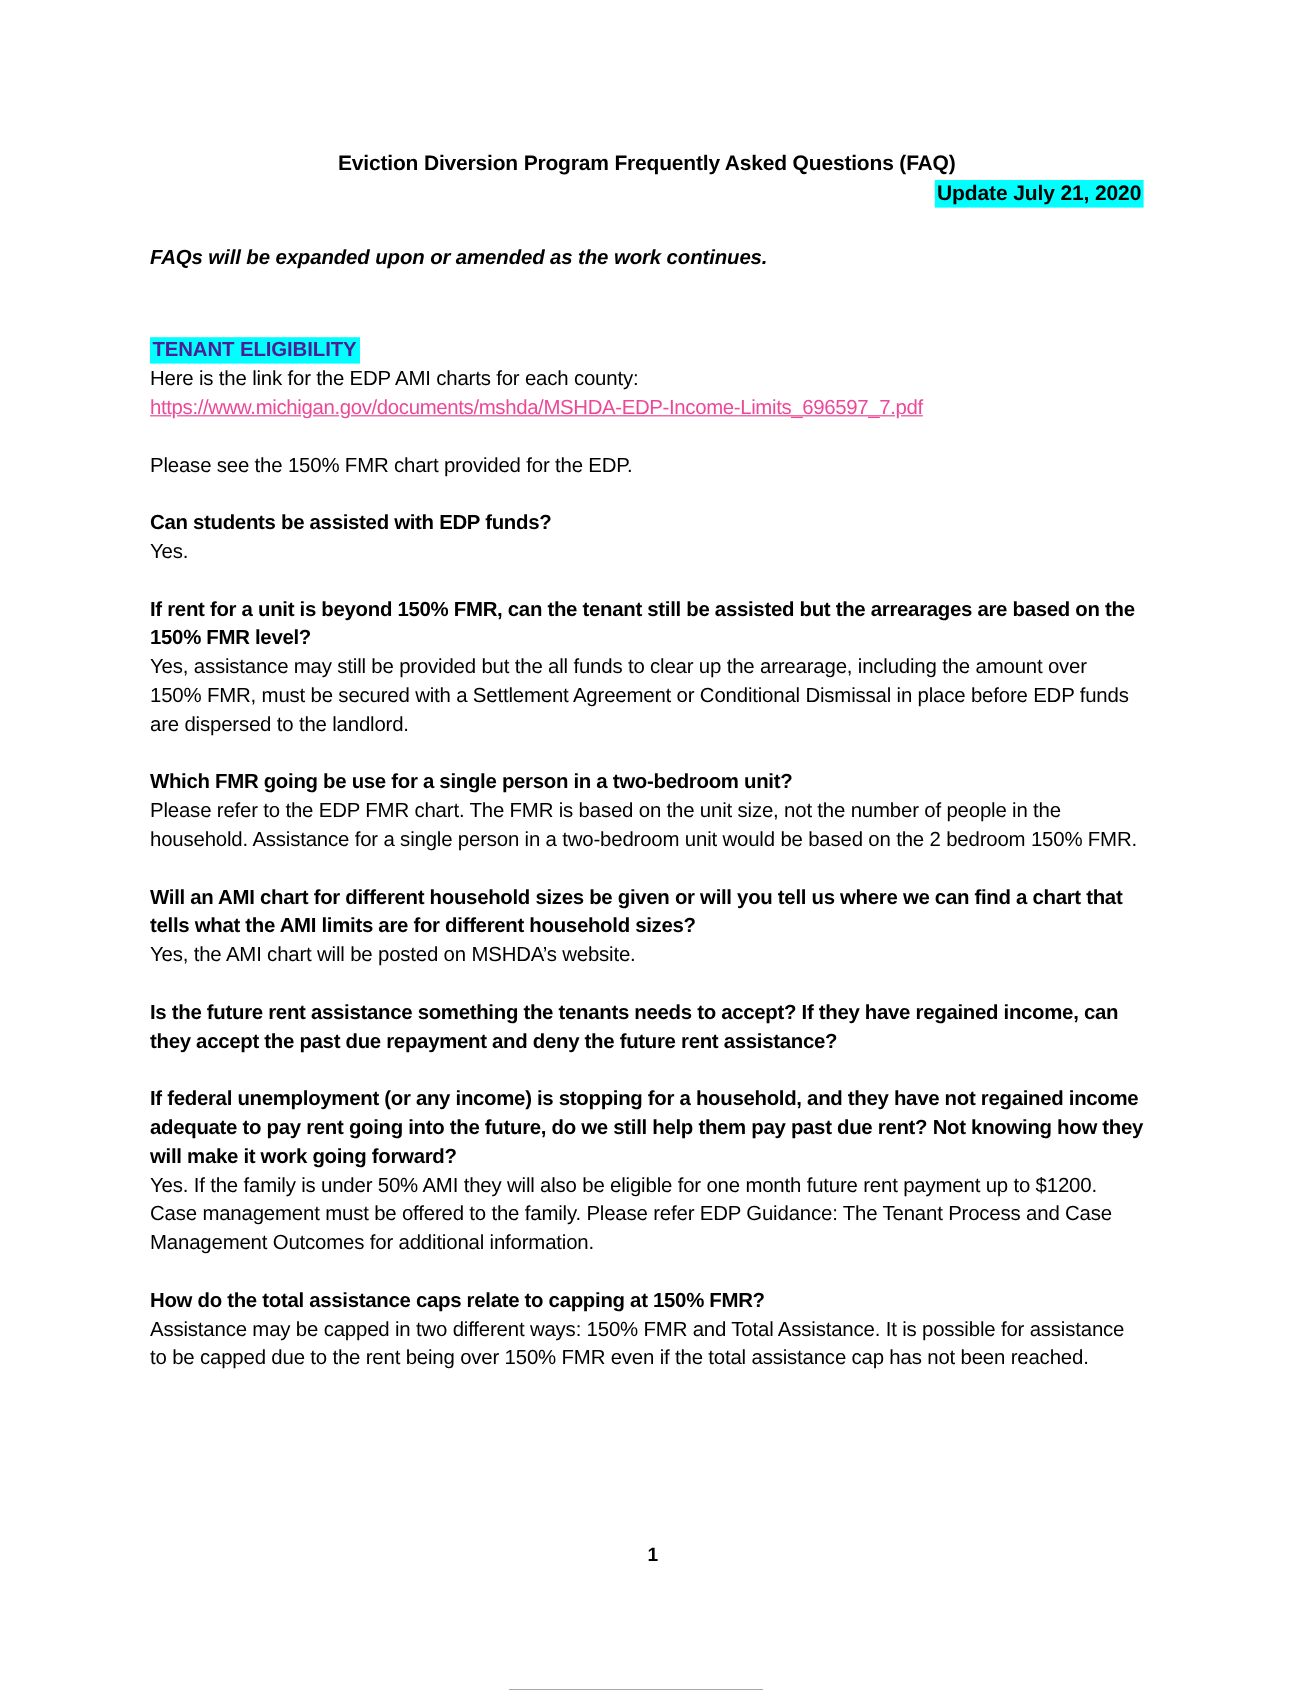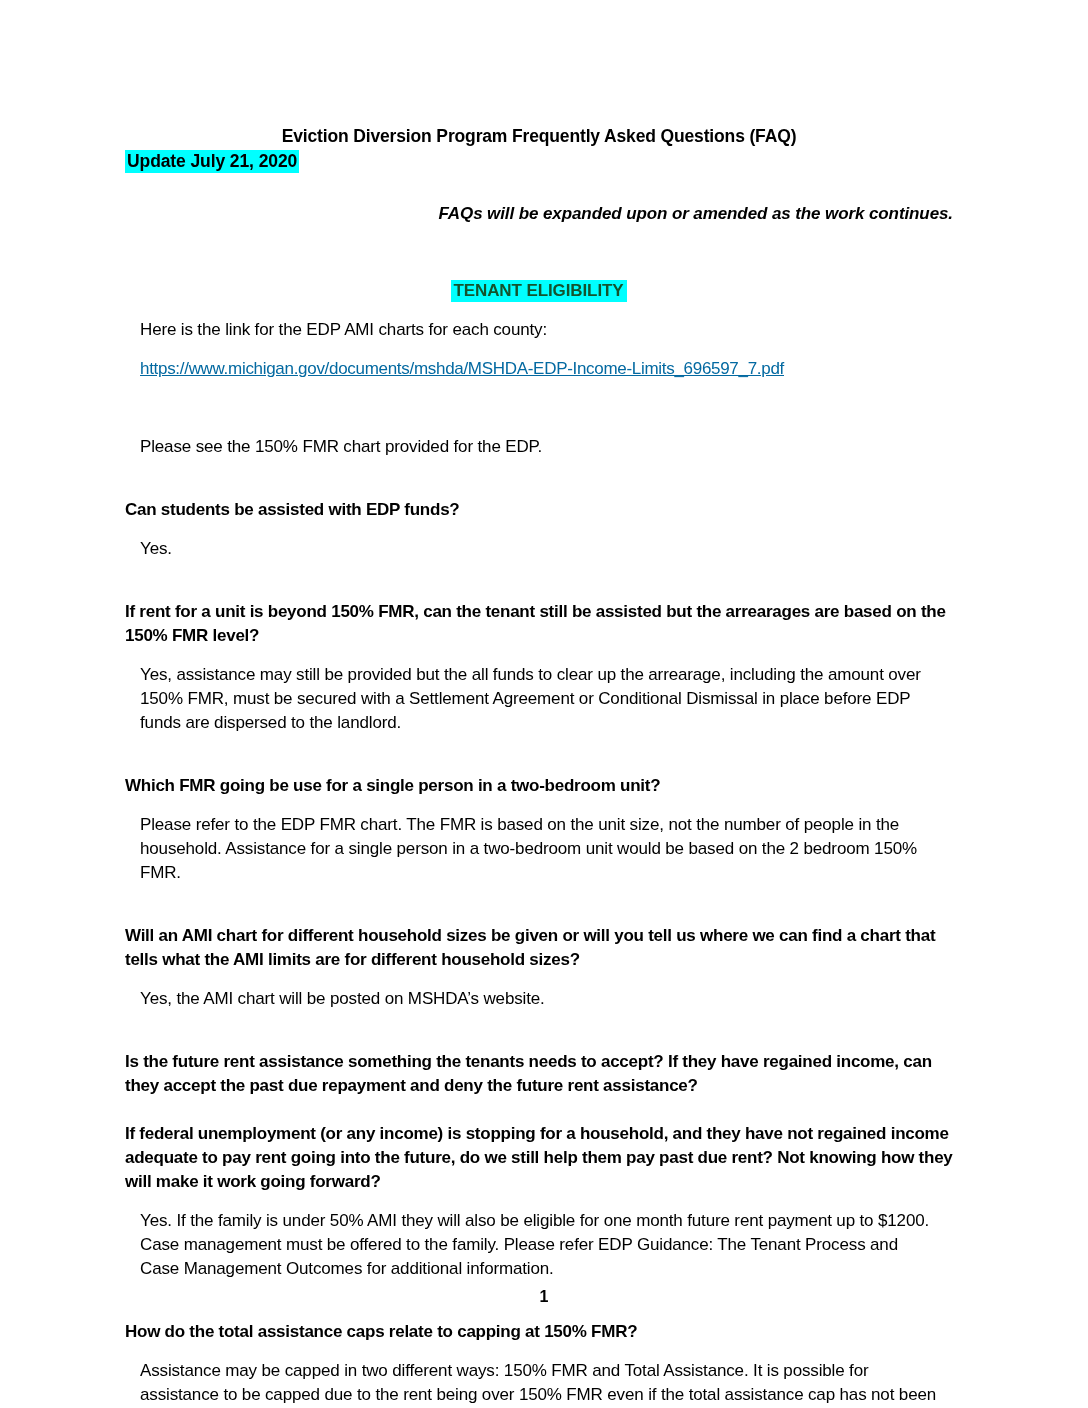--- a/index.html
+++ b/index.html
@@ -27,77 +27,76 @@
   }
   .doc-title {
     font-size: 17.5px;
     font-weight: bold;
     text-align: center;
     letter-spacing: -0.15px;
     line-height: 24px;
     color: #000;
   }
   .doc-subtitle-line {
-    text-align: left;
+    text-align: right;
     line-height: 26px;
   }
   .hl {
     background: #00ffff;
   }
   .doc-update {
     font-size: 17.5px;
     font-weight: bold;
     letter-spacing: -0.1px;
     color: #000;
     padding: 1px 2px 2px 2px;
   }
   .blank-line {
     height: 26px;
   }
   .intro {
-    text-align: right;
+    text-align: left;
     font-size: 17px;
     font-weight: bold;
     font-style: italic;
     line-height: 26px;
     letter-spacing: -0.1px;
     color: #000;
   }
   .section-head {
     font-size: 17px;
     font-weight: bold;
     line-height: 24px;
     letter-spacing: -0.1px;
-    color: #14532d;
-    text-align: center;
+    color: #4c1d95;
   }
   .section-head .hl {
     padding: 1px 3px 2px 2px;
   }
   .q {
     font-size: 17px;
     font-weight: bold;
     line-height: 24px;
     letter-spacing: -0.25px;
     color: #000;
     margin: 0;
   }
   .a {
     font-size: 17px;
     font-weight: normal;
     line-height: 24px;
     letter-spacing: -0.15px;
     color: #000;
-    margin: 15px;
+    margin: 0;
   }
   .gap {
     height: 24px;
   }
   .link {
-    color: #0369a1;
+    color: #ec4899;
     text-decoration: underline;
     font-size: 17px;
     line-height: 24px;
     letter-spacing: -0.3px;
     word-break: break-all;
     cursor: pointer;
     text-align: center;
   }
   .page-number {
     position: absolute;

